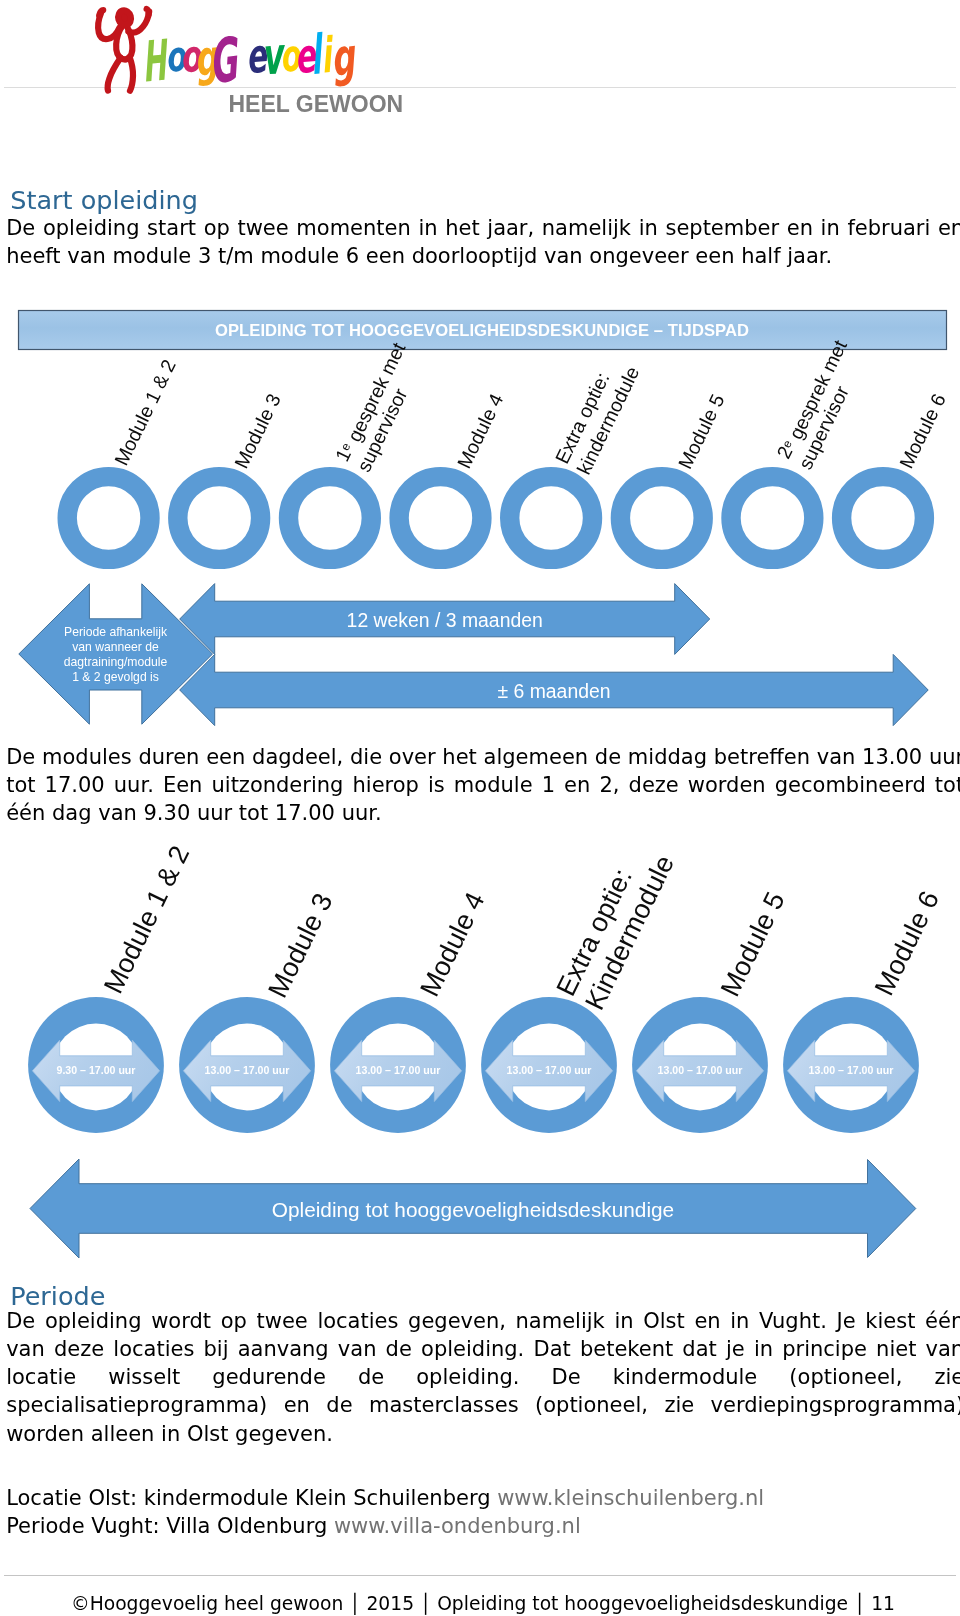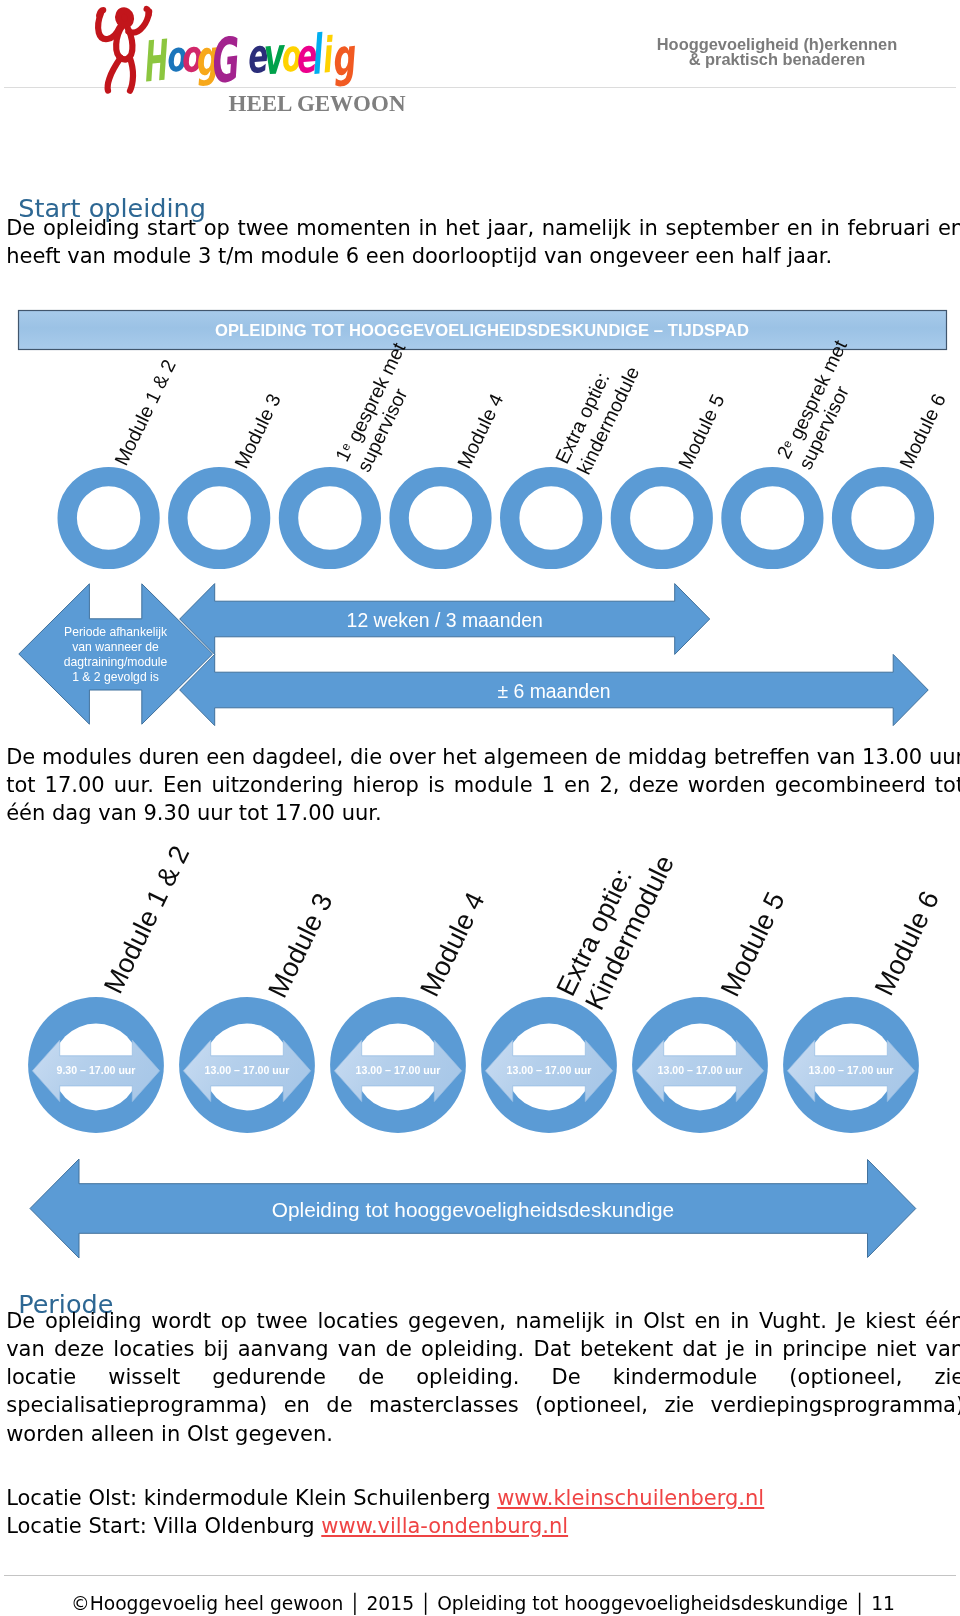--- a/index.html
+++ b/index.html
@@ -4,41 +4,37 @@
 <style>
   html,body{margin:0;padding:0;}
   body{width:960px;height:1616px;background:#ffffff;font-family:"DejaVu Sans",sans-serif;
        overflow:hidden;position:relative;-webkit-font-smoothing:antialiased;}
   .page{position:absolute;left:0;top:0;width:960px;height:1616px;}
   
   .hdr-rule{position:absolute;left:4px;top:87px;width:952px;height:1px;background:#dcdcdc;}
   .hdr-tag{position:absolute;left:597px;top:36.7px;width:360px;text-align:center;color:#7b7b7b;
            font-family:"Liberation Sans",sans-serif;font-weight:bold;font-size:16.4px;line-height:15.7px;}
   .logo{position:absolute;left:86px;top:1px;}
-  .heel-gewoon{position:absolute;left:228.5px;top:91.5px;color:#7f7f7f;font-family:Liberation Serif, serif;
+  .heel-gewoon{position:absolute;left:228.5px;top:91.5px;color:#7f7f7f;font-family:Liberation Sans, sans-serif;
             font-size:23px;font-weight:bold;letter-spacing:0px;line-height:24px;white-space:nowrap;}
   
-  h2.sect{position:absolute;margin:12px;padding:0;font-weight:normal;font-size:25.5px;line-height:27px;color:#2d6793;}
+  h2.sect{position:absolute;margin:4px;padding:0;font-weight:normal;font-size:25.5px;line-height:27px;color:#2d6793;}
   p.body{position:absolute;margin:0;padding:0;font-size:21px;line-height:28.3px;color:#000;text-align:justify;}
   p.body.nj{text-align:left;}
   .diag{position:absolute;}
   .footer-rule{position:absolute;left:4px;top:1575px;width:952px;height:1px;background:#c4c4c4;}
   .footer-txt{position:absolute;left:3px;top:1593px;width:960px;text-align:center;font-size:18.7px;color:#000;}
-  a.lnk{color:#ef4444;text-decoration:underline;}
+  a.lnk{color:#737373;}
 </style>
 </head>
 <body>
 
 <div class="page">
 
   <div class="hdr-rule"></div>
-  <div class="hdr-tag">
-    <div>Hooggevoeligheid (h)erkennen</div>
-    <div>&amp; praktisch benaderen</div>
-  </div>
   <div class="heel-gewoon">HEEL GEWOON</div>
 
   <svg class="logo" width="290" height="100" viewBox="0 0 290 100">
     <g fill="none" stroke="#c2151b" stroke-width="6.2" stroke-linecap="round" stroke-linejoin="round">
 
       <path d="M15.2 11.6 C12.4 18.4 11.4 26.2 12.8 31.6 C14.0 36.2 17.0 38.6 21.6 38.0 C26.0 37.4 30.6 33.0 33.4 26.8"></path>
 
       <path d="M42.4 30.4 C47.6 33.0 52.8 31.0 57.2 25.4 C60.2 21.6 62.4 16.0 63.2 10.6"></path>
 
       <path d="M36.6 24.6 C33.0 29.4 30.6 36.6 30.2 43.2 C29.8 50.2 31.6 55.2 35.4 57.4"></path>
@@ -214,18 +210,18 @@
         </g>
       </g>
 
     <path d="M 30 1208.5 L 79 1159 L 79 1183.7 L 867.5 1183.7 L 867.5 1159.5 L 915.8 1208.5 L 867.5 1257.5 L 867.5 1233.3 L 79 1233.3 L 79 1258 Z" fill="#5b9bd5" stroke="#41719c" stroke-width="1"></path>
     <text x="473" y="1216.8" text-anchor="middle" font-family="Liberation Sans, sans-serif" font-size="20.8" fill="#ffffff">Opleiding tot hooggevoeligheidsdeskundige</text>
   </svg>
 
   <h2 class="sect" style="left:6.2px;top:1278.5px;">Periode</h2>
   <p class="body" style="left:6.2px;top:1306.5px;width:958px;">De opleiding wordt op twee locaties gegeven, namelijk in Olst en in Vught. Je kiest één van deze locaties bij aanvang van de opleiding. Dat betekent dat je in principe niet van locatie wisselt gedurende de opleiding. De kindermodule (optioneel, zie specialisatieprogramma) en de masterclasses (optioneel, zie verdiepingsprogramma) worden alleen in Olst gegeven.</p>
 
-  <p class="body nj" style="left:6.2px;top:1483.5px;width:958px;"><span>Locatie Olst: kindermodule Klein Schuilenberg </span><a class="lnk">www.kleinschuilenberg.nl</a><br><span>Locatie Start: Villa Oldenburg </span><a class="lnk">www.villa-ondenburg.nl</a></p>
+  <p class="body nj" style="left:6.2px;top:1483.5px;width:958px;"><span>Locatie Olst: kindermodule Klein Schuilenberg </span><a class="lnk">www.kleinschuilenberg.nl</a><br><span>Periode Vught: Villa Oldenburg </span><a class="lnk">www.villa-ondenburg.nl</a></p>
 
   <div class="footer-rule"></div>
   <div class="footer-txt">©Hooggevoelig heel gewoon │ 2015 │ Opleiding tot hooggevoeligheidsdeskundige │ 11</div>
 
 </div>
 
 </body></html>

